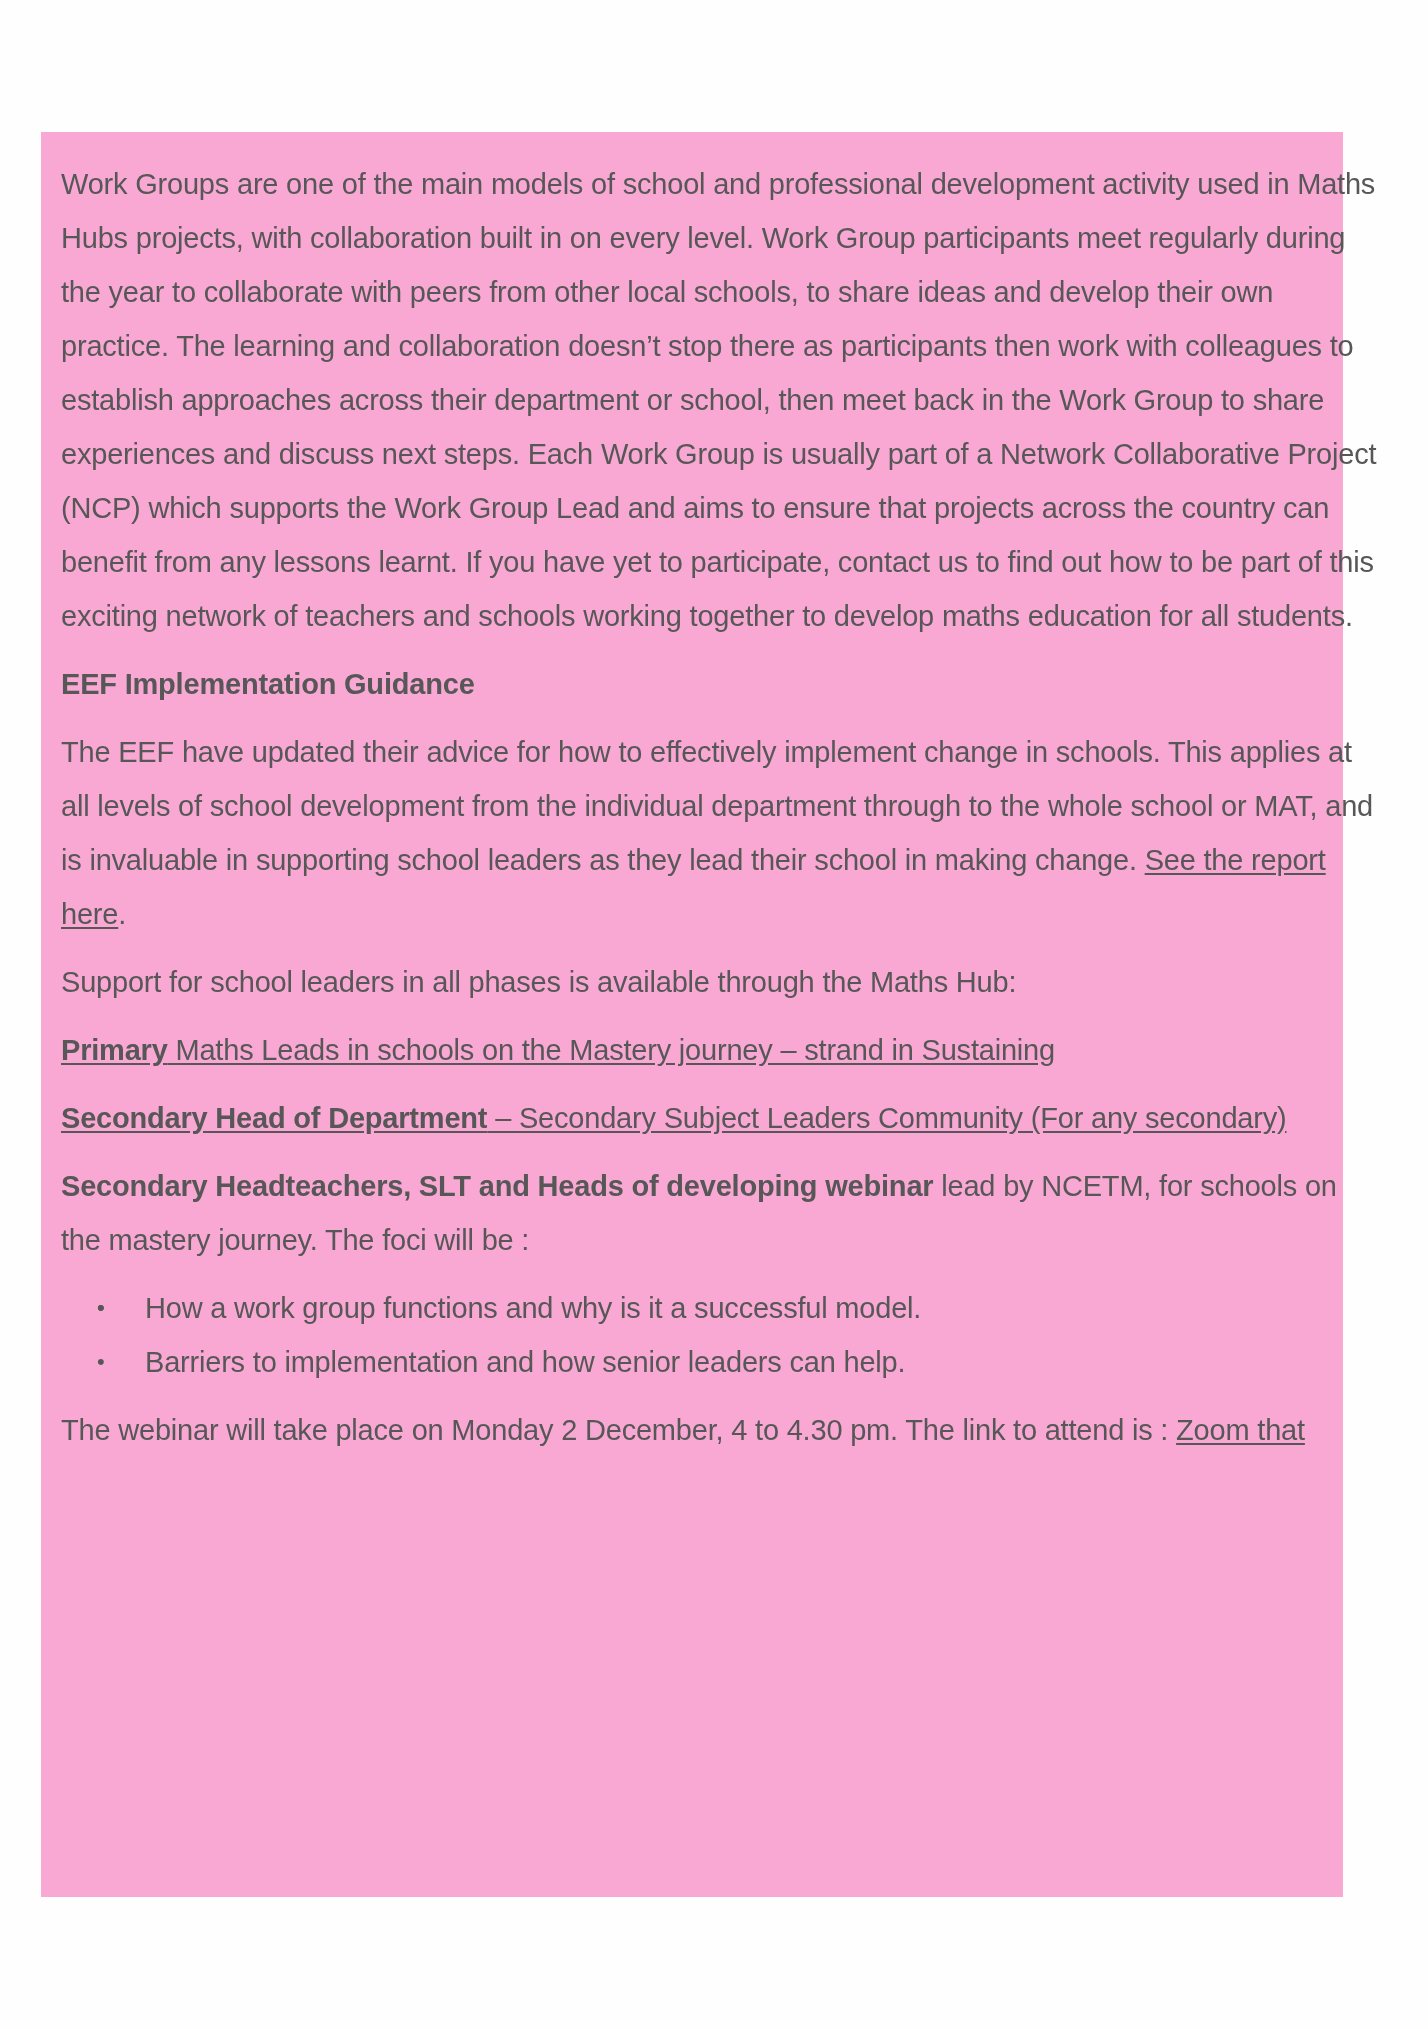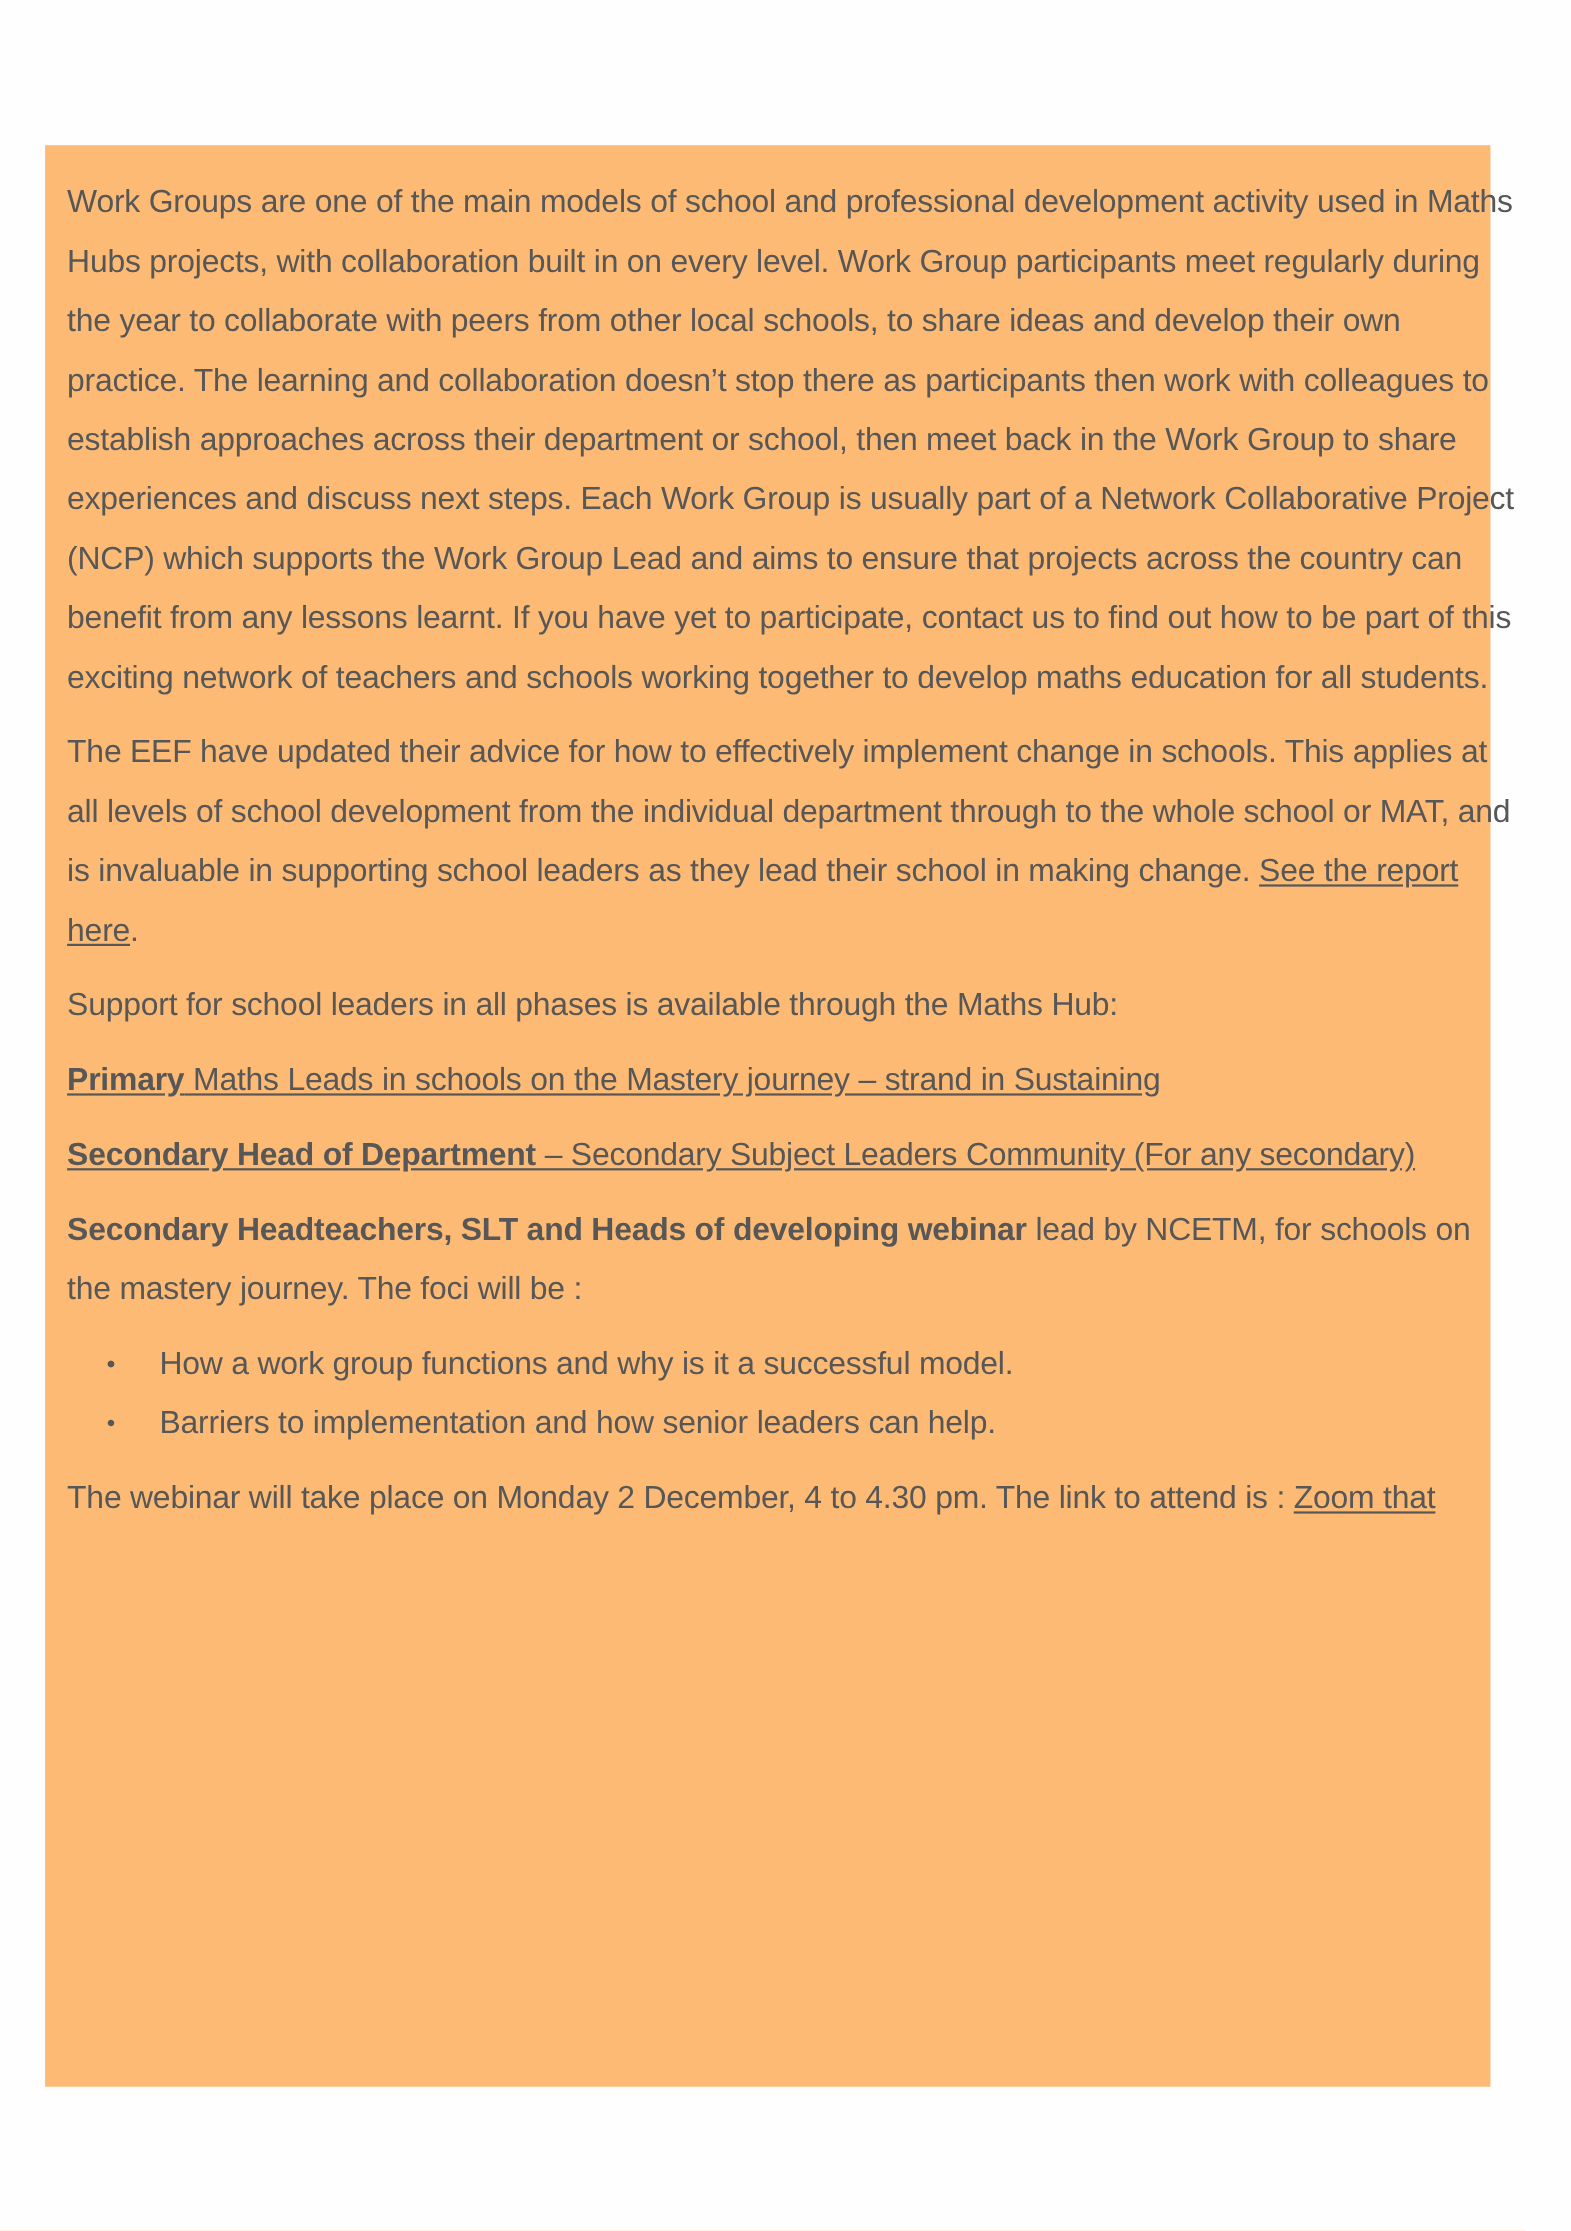--- a/index.html
+++ b/index.html
@@ -3,22 +3,21 @@
   <meta charset="utf-8">
   <style>
     html, body { margin: 0; padding: 0; }
     body {
       width: 1428px; height: 2028px; background: #fefefe; position: relative;
       font-family: "Liberation Sans", "DejaVu Sans", sans-serif;
       color: #575757;
     }
     .panel {
       position: absolute; left: 41px; top: 132px; width: 1302px; height: 1765px;
-      background: #fdba74;
-      padding-left: 12px;
+      background: #f9a8d4;
     }
     .content {
       position: absolute; left: 20px; top: 25px; width: 1316px;
       font-size: 29px; line-height: 54px; letter-spacing: -0.2px;
     }
     p { margin: 0 0 14px 0; }
     .heading { font-weight: bold; margin-bottom: 14px; }
     a { color: #575757; text-decoration: underline; text-underline-offset: 3px; }
     b { font-weight: bold; }
     ul { list-style: none; margin: 0 0 14px 0; padding: 0; }
@@ -26,20 +25,21 @@
     ul li .bullet { position: absolute; left: 36px; top: 0; font-size: 22px; }
   </style>
 </head>
 <body>
 
 <div class="panel">
   <div class="content">
 
     <p>Work Groups are one of the main models of school and professional development activity used in Maths Hubs projects, with collaboration built in on every level.  Work Group participants meet regularly during the year to collaborate with peers from other local schools, to share ideas and develop their own practice. The learning and collaboration doesn’t stop there as participants then work with colleagues to establish approaches across their department or school, then meet back in the Work Group to share experiences and discuss next steps.  Each Work Group is usually part of a Network Collaborative Project (NCP) which supports the Work Group Lead and aims to ensure that projects across the country can benefit from any lessons learnt.  If you have yet to participate, contact us to find out how to be part of this exciting network of teachers and schools working together to develop maths education for all students.</p>
 
+    <p class="heading">EEF Implementation Guidance</p>
 
     <p><span>The EEF have updated their advice for how to effectively implement change in schools.  This applies at all levels of school development from the individual department through to the whole school or MAT, and is invaluable in supporting school leaders as they lead their school in making change. </span><a href="#">See the report here</a><span>.</span></p>
 
     <p>Support for school leaders in all phases is available through the Maths Hub:</p>
 
     <p><a href="#"><b>Primary</b><span> Maths Leads in schools on the Mastery journey – strand in Sustaining</span></a></p>
 
 
     <p><a href="#"><b>Secondary Head of Department</b><span> – Secondary Subject Leaders Community (For any secondary)</span></a></p>
 

